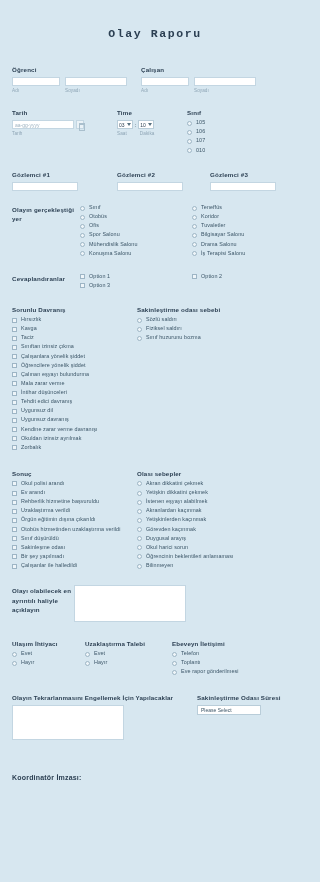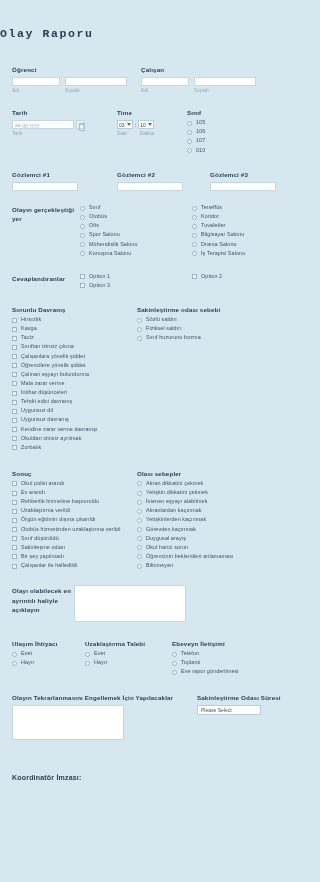--- a/index.html
+++ b/index.html
@@ -14,21 +14,21 @@
     color: #2b3f52;
     overflow: hidden;
   }
   .page {
     width: 310px;
     height: 882px;
     position: relative;
     box-sizing: border-box;
   }
   .form-title {
-    text-align: left;
+    text-align: center;
     font-family: "Liberation Mono", monospace;
     font-size: 11.5px;
     font-weight: bold;
     letter-spacing: 1.6px;
     color: #2b3f52;
     padding-top: 27px;
     margin: 0 0 26px 0;
   }
   .sec {
     padding: 0 12px;

